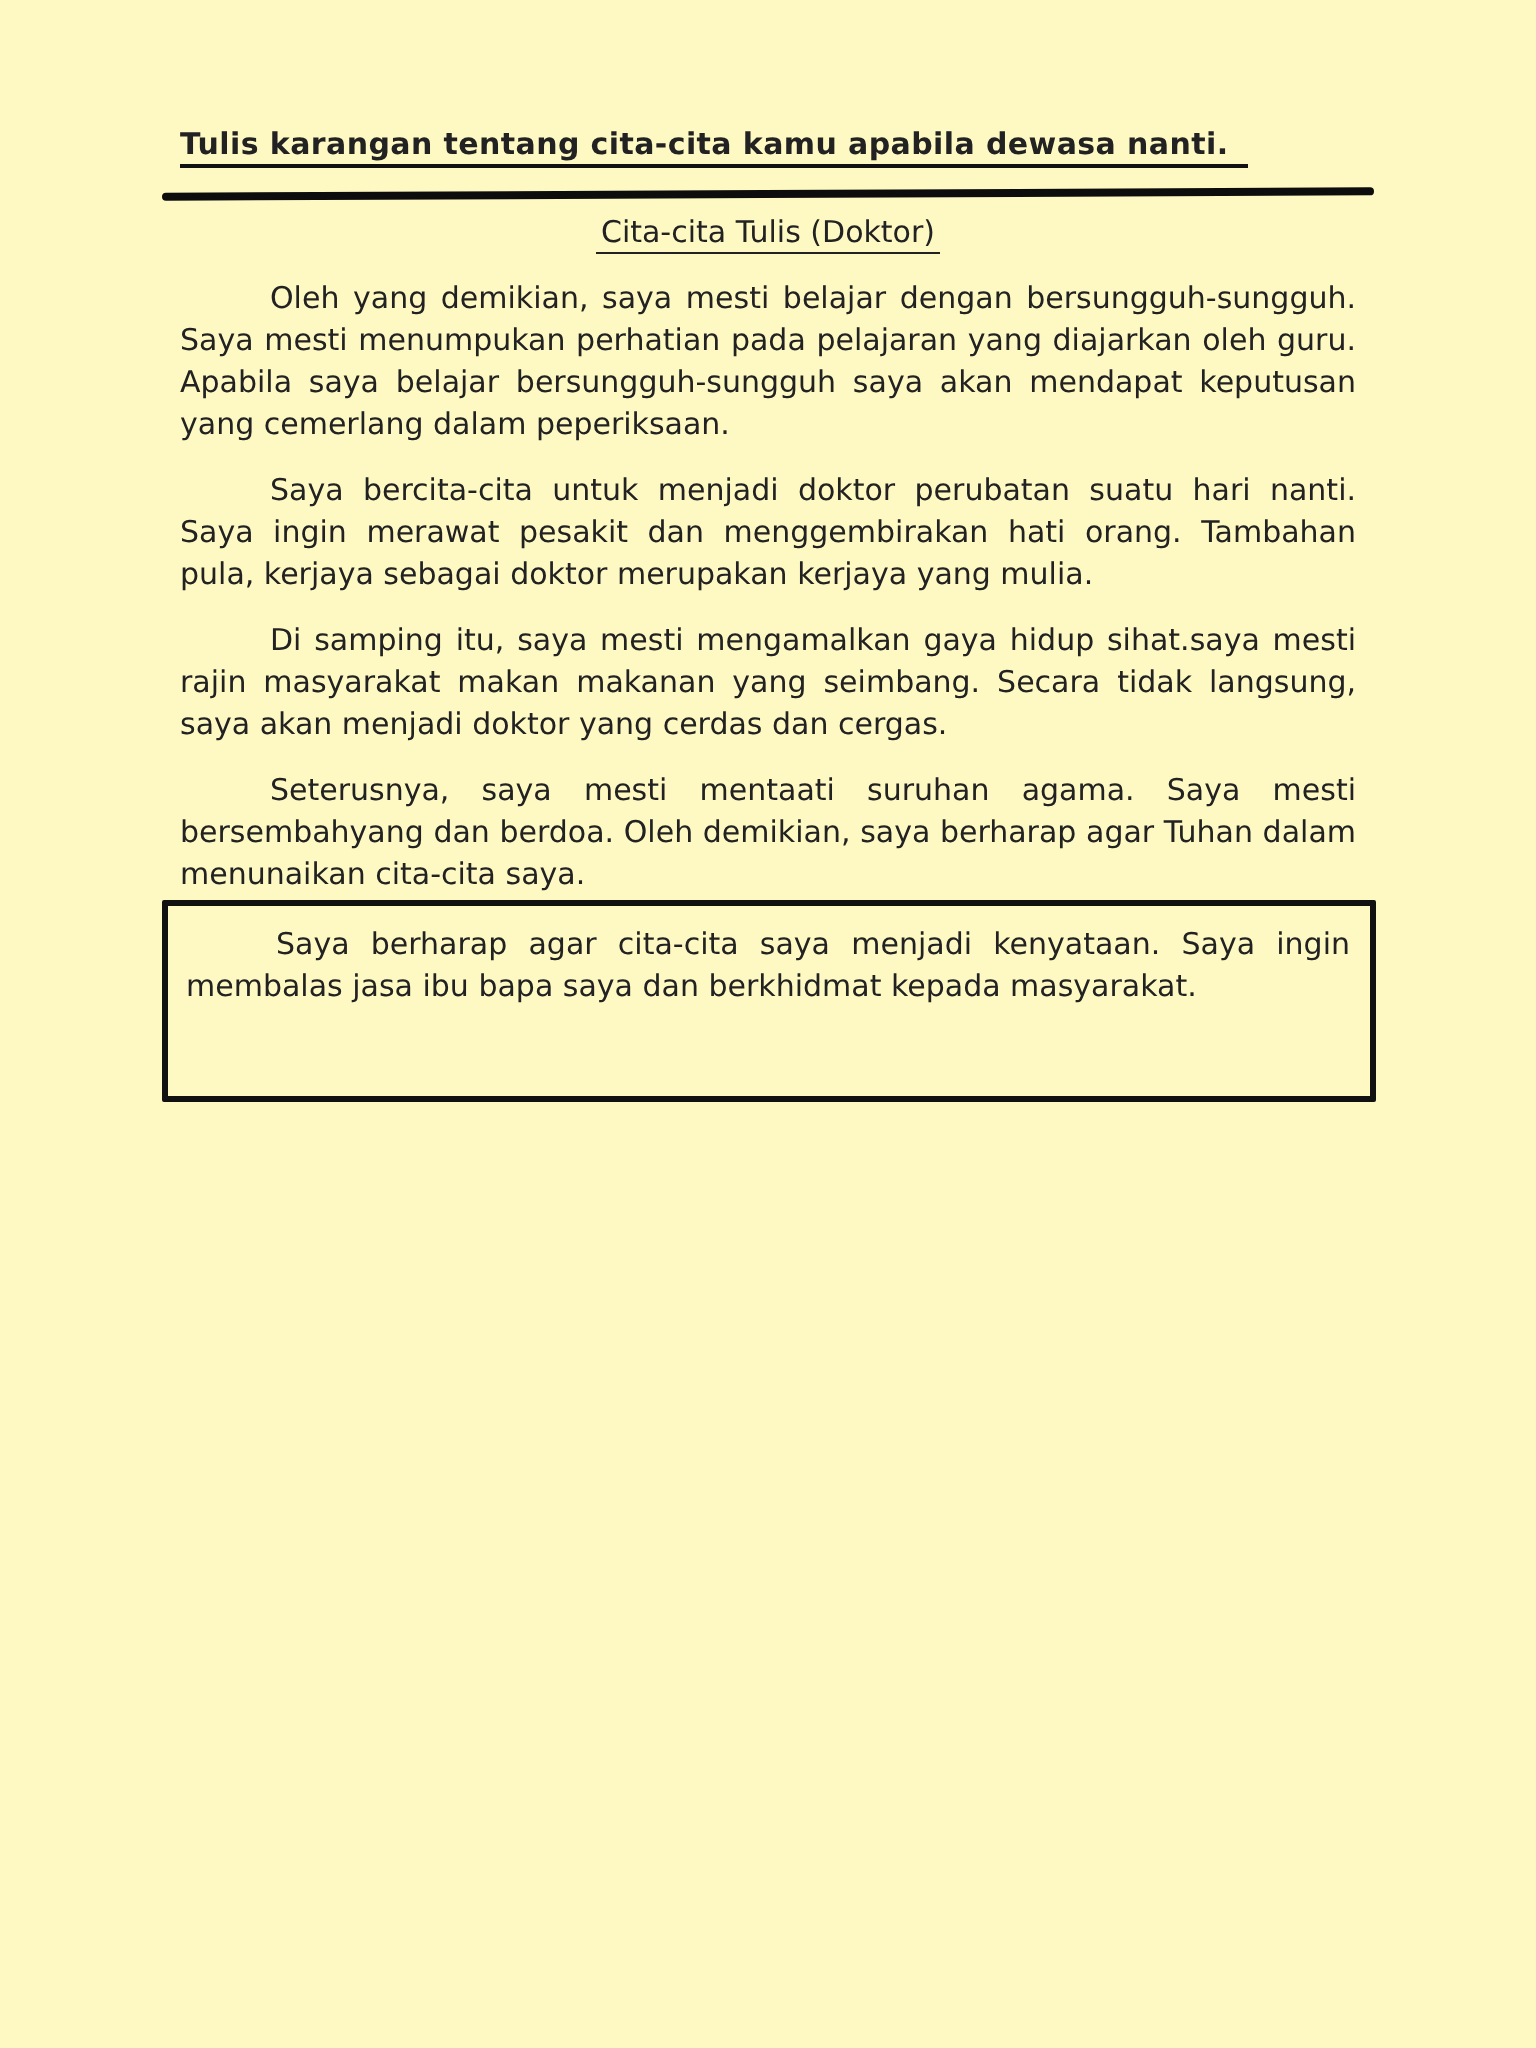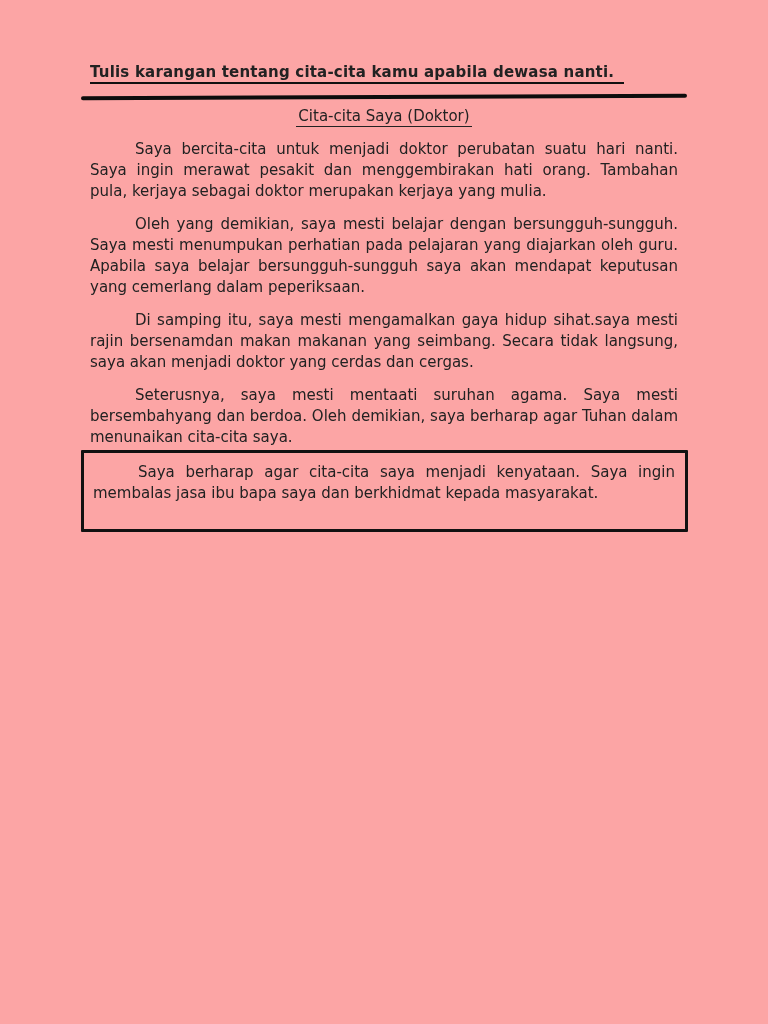--- a/index.html
+++ b/index.html
@@ -1,21 +1,21 @@
 <!DOCTYPE html>
 <html><head>
 <meta charset="utf-8">
 <style>
   * { margin: 0; padding: 0; box-sizing: border-box; }
   html, body { background: #ffffff; }
   .page {
     position: relative;
     width: 768px;
     height: 1024px;
-    background: #fca5a5;
+    background: #fef9c3;
     font-family: "DejaVu Sans", sans-serif;
     color: #222222;
     overflow: hidden;
   }
   .content {
     position: absolute;
     left: 90px;
     top: 63px;
     width: 588px;
   }
@@ -54,46 +54,46 @@
     font-size: 15px;
     line-height: 21px;
     text-align: justify;
     text-indent: 45px;
     color: #222222;
   }
   .boxed-frame {
     margin: 2px -10px 0 -9px;
     border: 3px solid #111111;
     border-radius: 1px;
-    padding: 9px 10px 25px 9px;
+    padding: 9px 10px 44px 9px;
   }
   .boxed-frame .para { margin-top: 0; }
 </style>
 </head>
 <body>
 
 <div class="page">
   <div class="content">
 
     <h1 class="assignment-title">
       <span class="underlined">Tulis karangan tentang cita-cita kamu apabila dewasa nanti.</span>
     </h1>
 
     <div class="rule"></div>
 
     <h2 class="essay-title">
-      <span class="underlined">Cita-cita Saya (Doktor)</span>
+      <span class="underlined">Cita-cita Tulis (Doktor)</span>
     </h2>
+
+    <p class="para">Oleh yang demikian, saya mesti belajar dengan bersungguh-sungguh. Saya mesti menumpukan perhatian pada pelajaran yang diajarkan oleh guru. Apabila saya belajar bersungguh-sungguh saya akan mendapat keputusan yang cemerlang dalam peperiksaan.</p>
 
     <p class="para">Saya bercita-cita untuk menjadi doktor perubatan suatu hari nanti. Saya ingin merawat pesakit dan menggembirakan hati orang. Tambahan pula, kerjaya sebagai doktor merupakan kerjaya yang mulia.</p>
 
-    <p class="para">Oleh yang demikian, saya mesti belajar dengan bersungguh-sungguh. Saya mesti menumpukan perhatian pada pelajaran yang diajarkan oleh guru. Apabila saya belajar bersungguh-sungguh saya akan mendapat keputusan yang cemerlang dalam peperiksaan.</p>
 
-
-    <p class="para">Di samping itu, saya mesti mengamalkan gaya hidup sihat.saya mesti rajin bersenamdan makan makanan yang seimbang. Secara tidak langsung, saya akan menjadi doktor yang cerdas dan cergas.</p>
+    <p class="para">Di samping itu, saya mesti mengamalkan gaya hidup sihat.saya mesti rajin masyarakat makan makanan yang seimbang. Secara tidak langsung, saya akan menjadi doktor yang cerdas dan cergas.</p>
 
     <p class="para">Seterusnya, saya mesti mentaati suruhan agama. Saya mesti bersembahyang dan berdoa. Oleh demikian, saya berharap agar Tuhan dalam menunaikan cita-cita saya.</p>
 
     <div class="boxed-frame">
       <p class="para">Saya berharap agar cita-cita saya menjadi kenyataan. Saya ingin membalas jasa ibu bapa saya dan berkhidmat kepada masyarakat.</p>
     </div>
 
   </div>
 </div>
 

